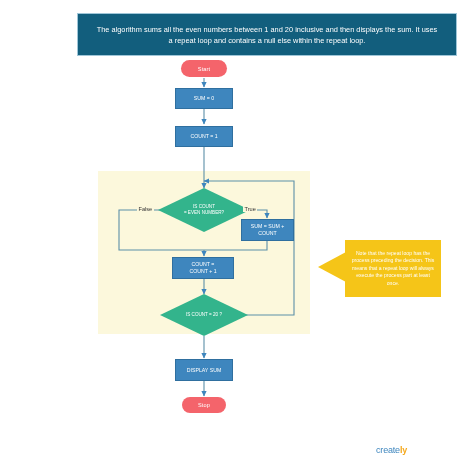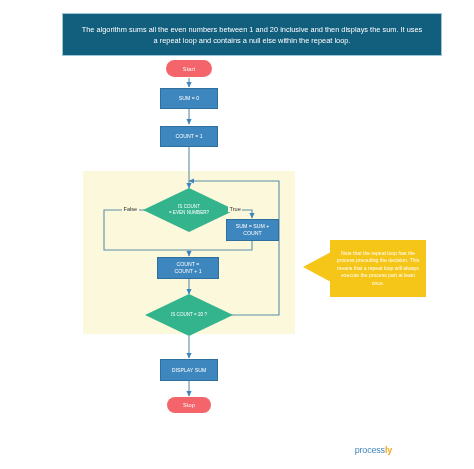--- a/index.html
+++ b/index.html
@@ -10,21 +10,21 @@
   body {
     width: 474px;
     height: 469px;
     font-family: "Liberation Sans", sans-serif;
     overflow: hidden;
     position: relative;
   }
 
   #canvas {
     position: absolute;
-    left: 0; top: 0;
+    left: 15px; top: 0;
     width: 406px;
     height: 469px;
     background: #ffffff;
     text-decoration: underline;
   }
 
   
   .header-banner {
     position: absolute;
     left: 62px;
@@ -266,17 +266,17 @@
   <div class="node terminator" style="left:167px; top:397px; width:44px; height:16px;">
     <span>Stop</span>
   </div>
 
   <div class="note-arrow"></div>
   <div class="note-box">
     <div class="ntext">Note that the repeat loop has the process preceding the decision. This means that a repeat loop will always execute the process part at least once.</div>
   </div>
 
   <div class="watermark">
-    <span class="wm-main">process</span>
+    <span class="wm-main">create</span>
     <span class="wm-accent">ly</span>
   </div>
 
 </div>
 
 </body></html>

